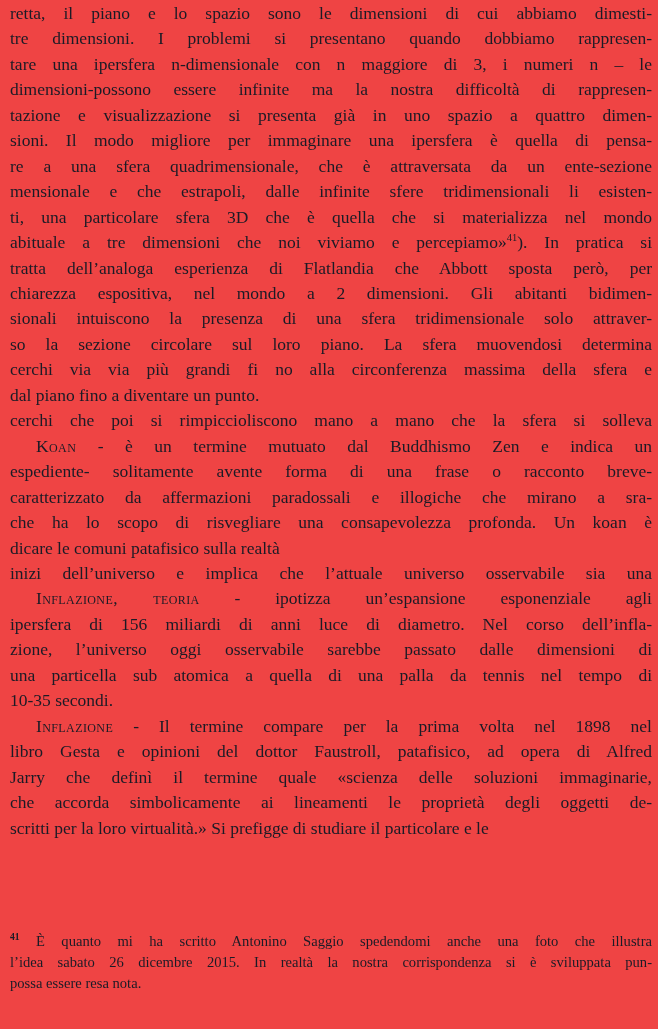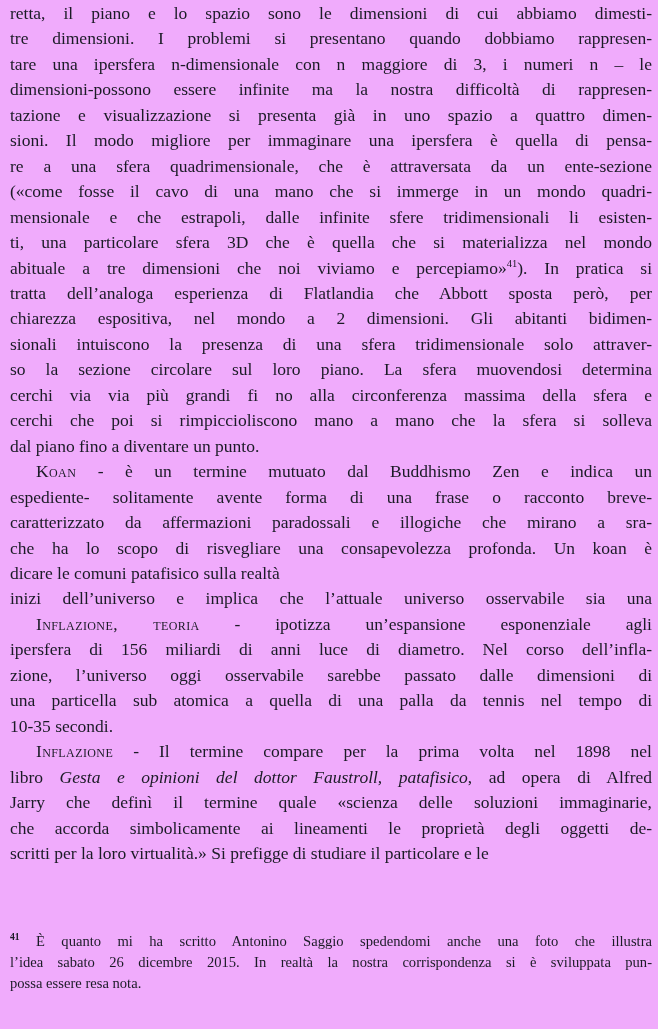--- a/index.html
+++ b/index.html
@@ -44,57 +44,55 @@
   }
   .tline.indent {
     text-indent: 26px;
   }
   .smallcaps {
     font-variant: small-caps;
     letter-spacing: 0.4px;
     font-family: Liberation Serif, serif;
   }
   .italic {
-    font-style: italic;
   }
   sup.sup {
     font-size: 0.60em;
     line-height: 0;
     vertical-align: super;
   }
   sup.supbold {
     font-size: 0.66em;
     line-height: 0;
     vertical-align: super;
     font-weight: bold;
   }
 </style>
 </head>
 <body>
 
-<div class="page" style="background: #f0abfc; color: rgb(27, 27, 38);">
+<div class="page" style="background: #ef4444; color: rgb(27, 27, 38);">
   <div class="body-text" id="main-text">
       <div class="tline"><span>retta, il piano e lo spazio sono le dimensioni di cui abbiamo dimesti-</span></div>
       <div class="tline"><span>tre dimensioni. I problemi si presentano quando dobbiamo rappresen-</span></div>
       <div class="tline"><span>tare una ipersfera n-dimensionale con n maggiore di 3, i numeri n – le</span></div>
       <div class="tline"><span>dimensioni-possono essere infinite ma la nostra difficoltà di rappresen-</span></div>
       <div class="tline"><span>tazione e visualizzazione si presenta già in uno spazio a quattro dimen-</span></div>
       <div class="tline"><span>sioni. Il modo migliore per immaginare una ipersfera è quella di pensa-</span></div>
       <div class="tline"><span>re a una sfera quadrimensionale, che è attraversata da un ente-sezione</span></div>
-      <div class="tline"><span>(«come fosse il cavo di una mano che si immerge in un mondo quadri-</span></div>
       <div class="tline"><span>mensionale e che estrapoli, dalle infinite sfere tridimensionali li esisten-</span></div>
       <div class="tline"><span>ti, una particolare sfera 3D che è quella che si materializza nel mondo</span></div>
       <div class="tline"><span>abituale a tre dimensioni che noi viviamo e percepiamo»</span><sup class="sup">41</sup><span>). In pratica si</span></div>
       <div class="tline"><span>tratta dell’analoga esperienza di Flatlandia che Abbott sposta però, per</span></div>
       <div class="tline"><span>chiarezza espositiva, nel mondo a 2 dimensioni. Gli abitanti bidimen-</span></div>
       <div class="tline"><span>sionali intuiscono la presenza di una sfera tridimensionale solo attraver-</span></div>
       <div class="tline"><span>so la sezione circolare sul loro piano. La sfera muovendosi determina</span></div>
       <div class="tline"><span>cerchi via via più grandi fi no alla circonferenza massima della sfera e</span></div>
+      <div class="tline last"><span>dal piano fino a diventare un punto.</span></div>
       <div class="tline"><span>cerchi che poi si rimpiccioliscono mano a mano che la sfera si solleva</span></div>
-      <div class="tline last"><span>dal piano fino a diventare un punto.</span></div>
       <div class="tline indent"><span class="smallcaps">Koan</span><span> - è un termine mutuato dal Buddhismo Zen e indica un</span></div>
       <div class="tline"><span>espediente- solitamente avente forma di una frase o racconto breve-</span></div>
       <div class="tline"><span>caratterizzato da affermazioni paradossali e illogiche che mirano a sra-</span></div>
       <div class="tline"><span>che ha lo scopo di risvegliare una consapevolezza profonda. Un koan è</span></div>
       <div class="tline last"><span>dicare le comuni patafisico sulla realtà</span></div>
       <div class="tline"><span>inizi dell’universo e implica che l’attuale universo osservabile sia una</span></div>
       <div class="tline indent"><span class="smallcaps">Inflazione, teoria</span><span> - ipotizza un’espansione esponenziale agli</span></div>
       <div class="tline"><span>ipersfera di 156 miliardi di anni luce di diametro. Nel corso dell’infla-</span></div>
       <div class="tline"><span>zione, l’universo oggi osservabile sarebbe passato dalle dimensioni di</span></div>
       <div class="tline"><span>una particella sub atomica a quella di una palla da tennis nel tempo di</span></div>

